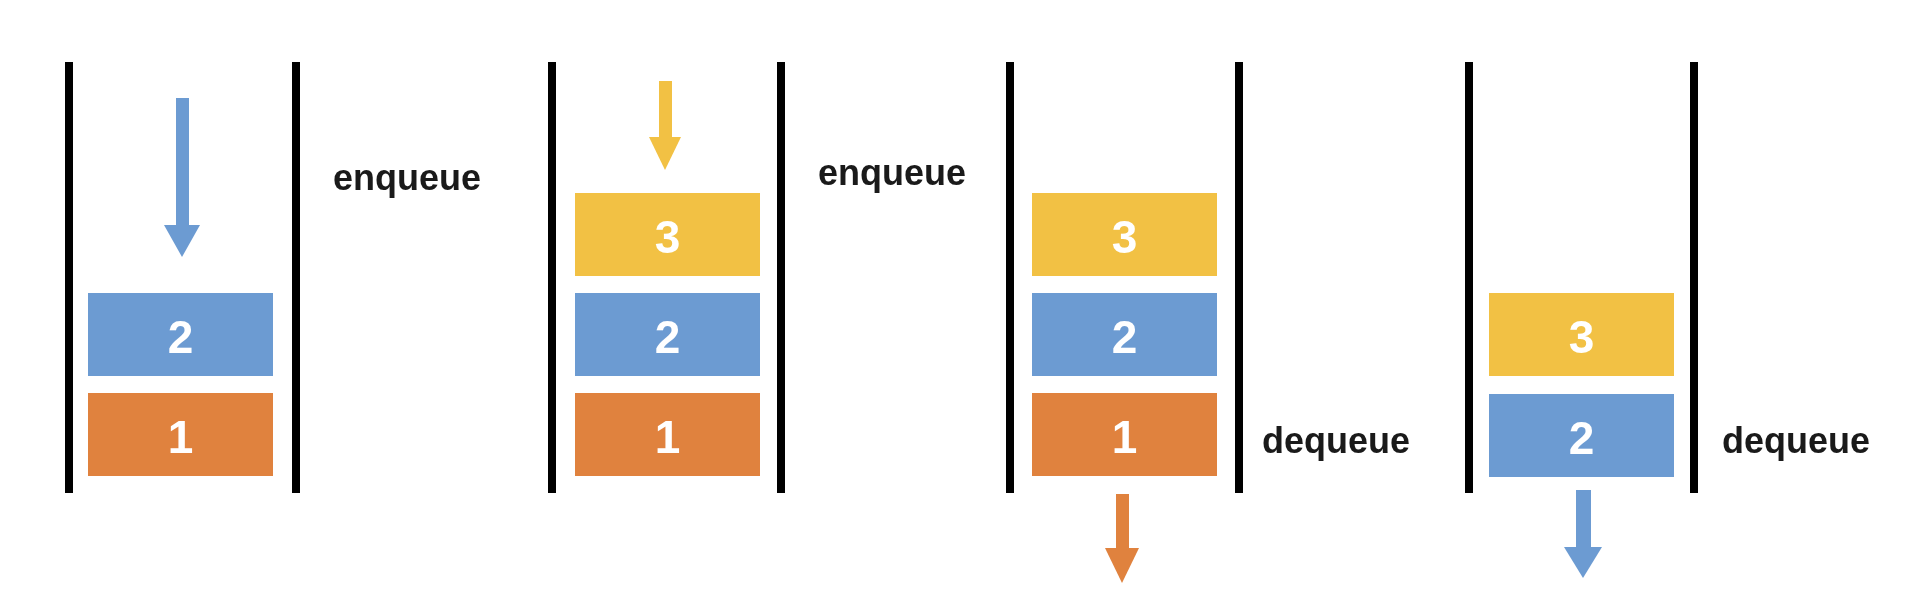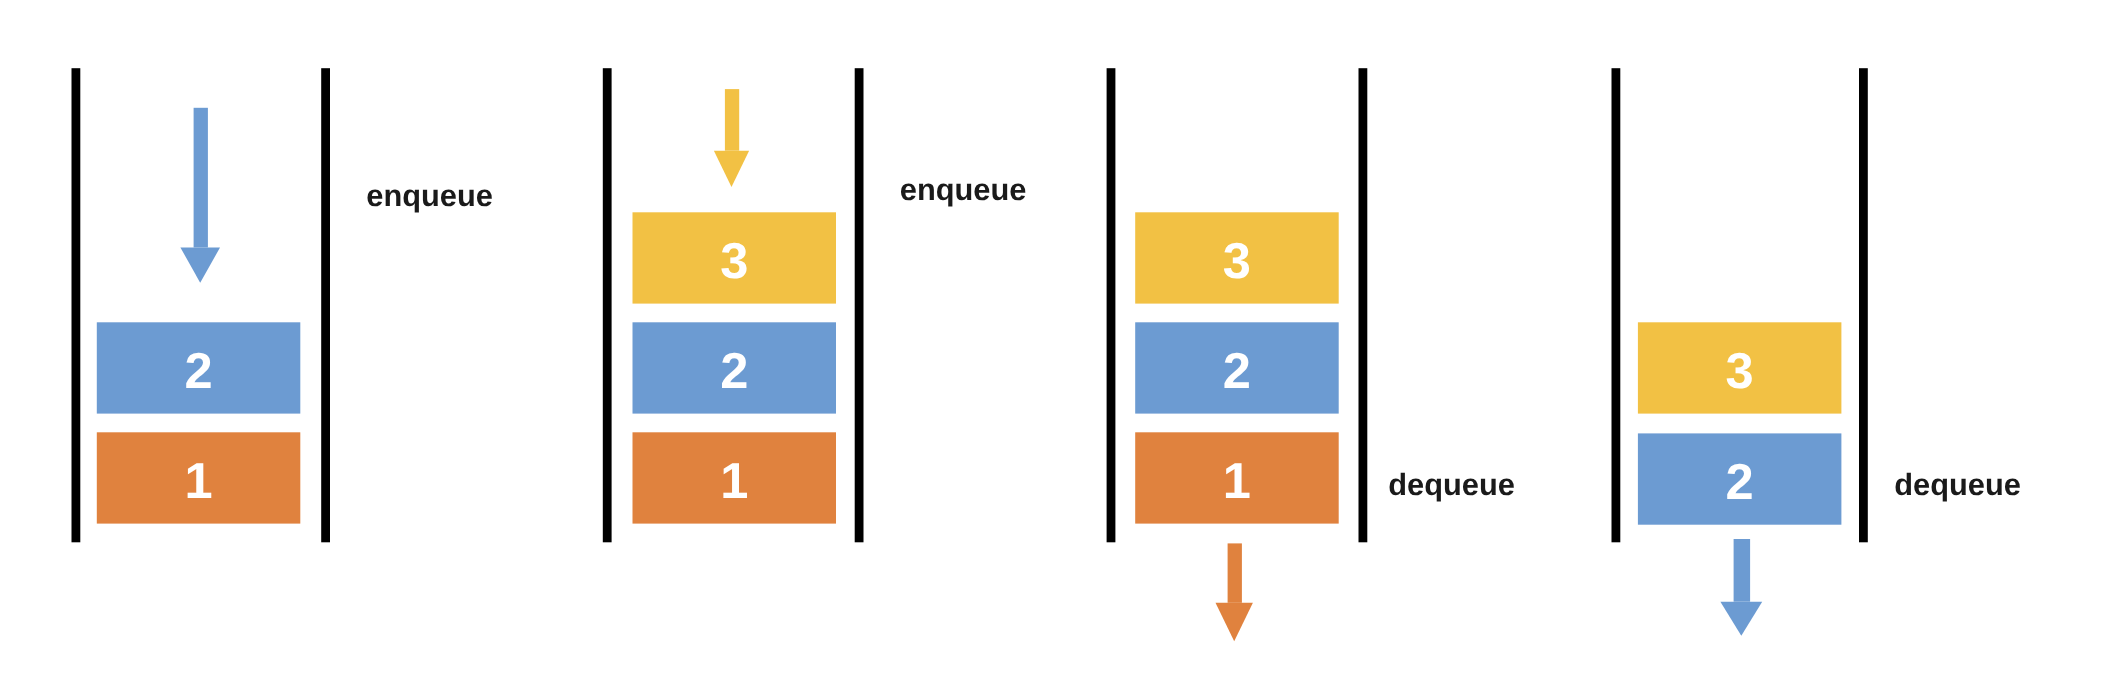--- a/index.html
+++ b/index.html
@@ -24,21 +24,21 @@
   }
   .block .item-value {
     color: #ffffff;
     font-size: 46px;
     font-weight: bold;
     line-height: 1;
     transform: translateY(2px);
   }
   .op-label {
     position: absolute;
-    font-size: 28px;
+    font-size: 36px;
     line-height: 40px;
     font-weight: 600;
     letter-spacing: 0px;
     white-space: nowrap;
   }
   .arrow {
     position: absolute;
     display: flex;
     flex-direction: column;
     align-items: center;

